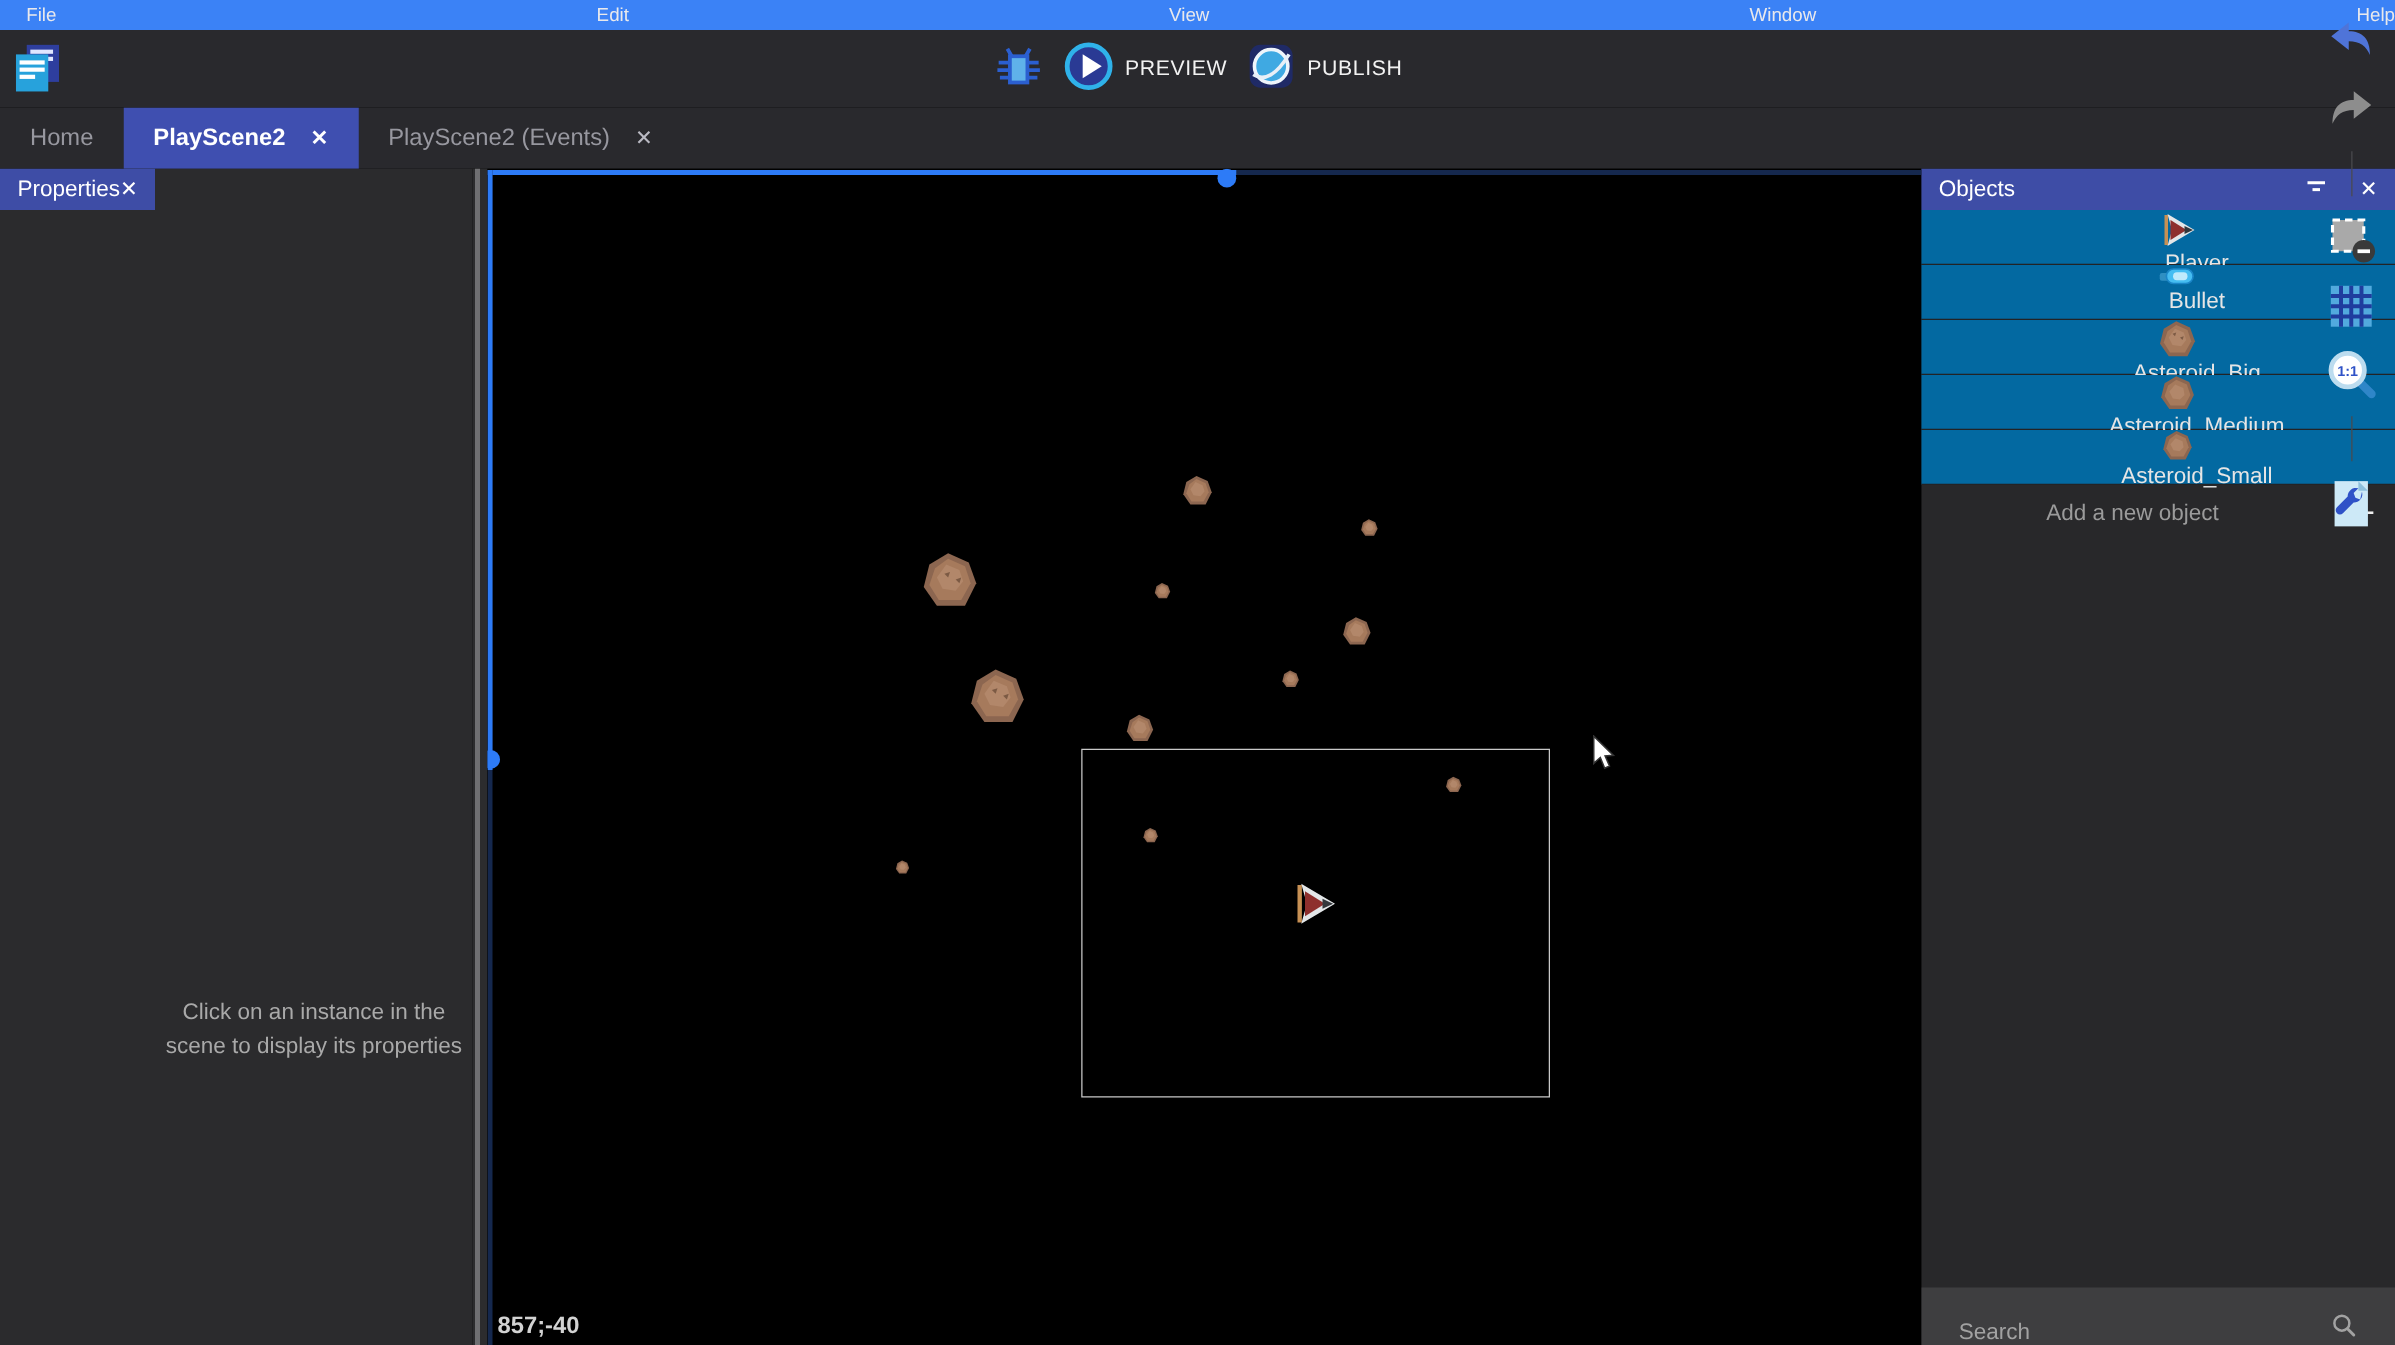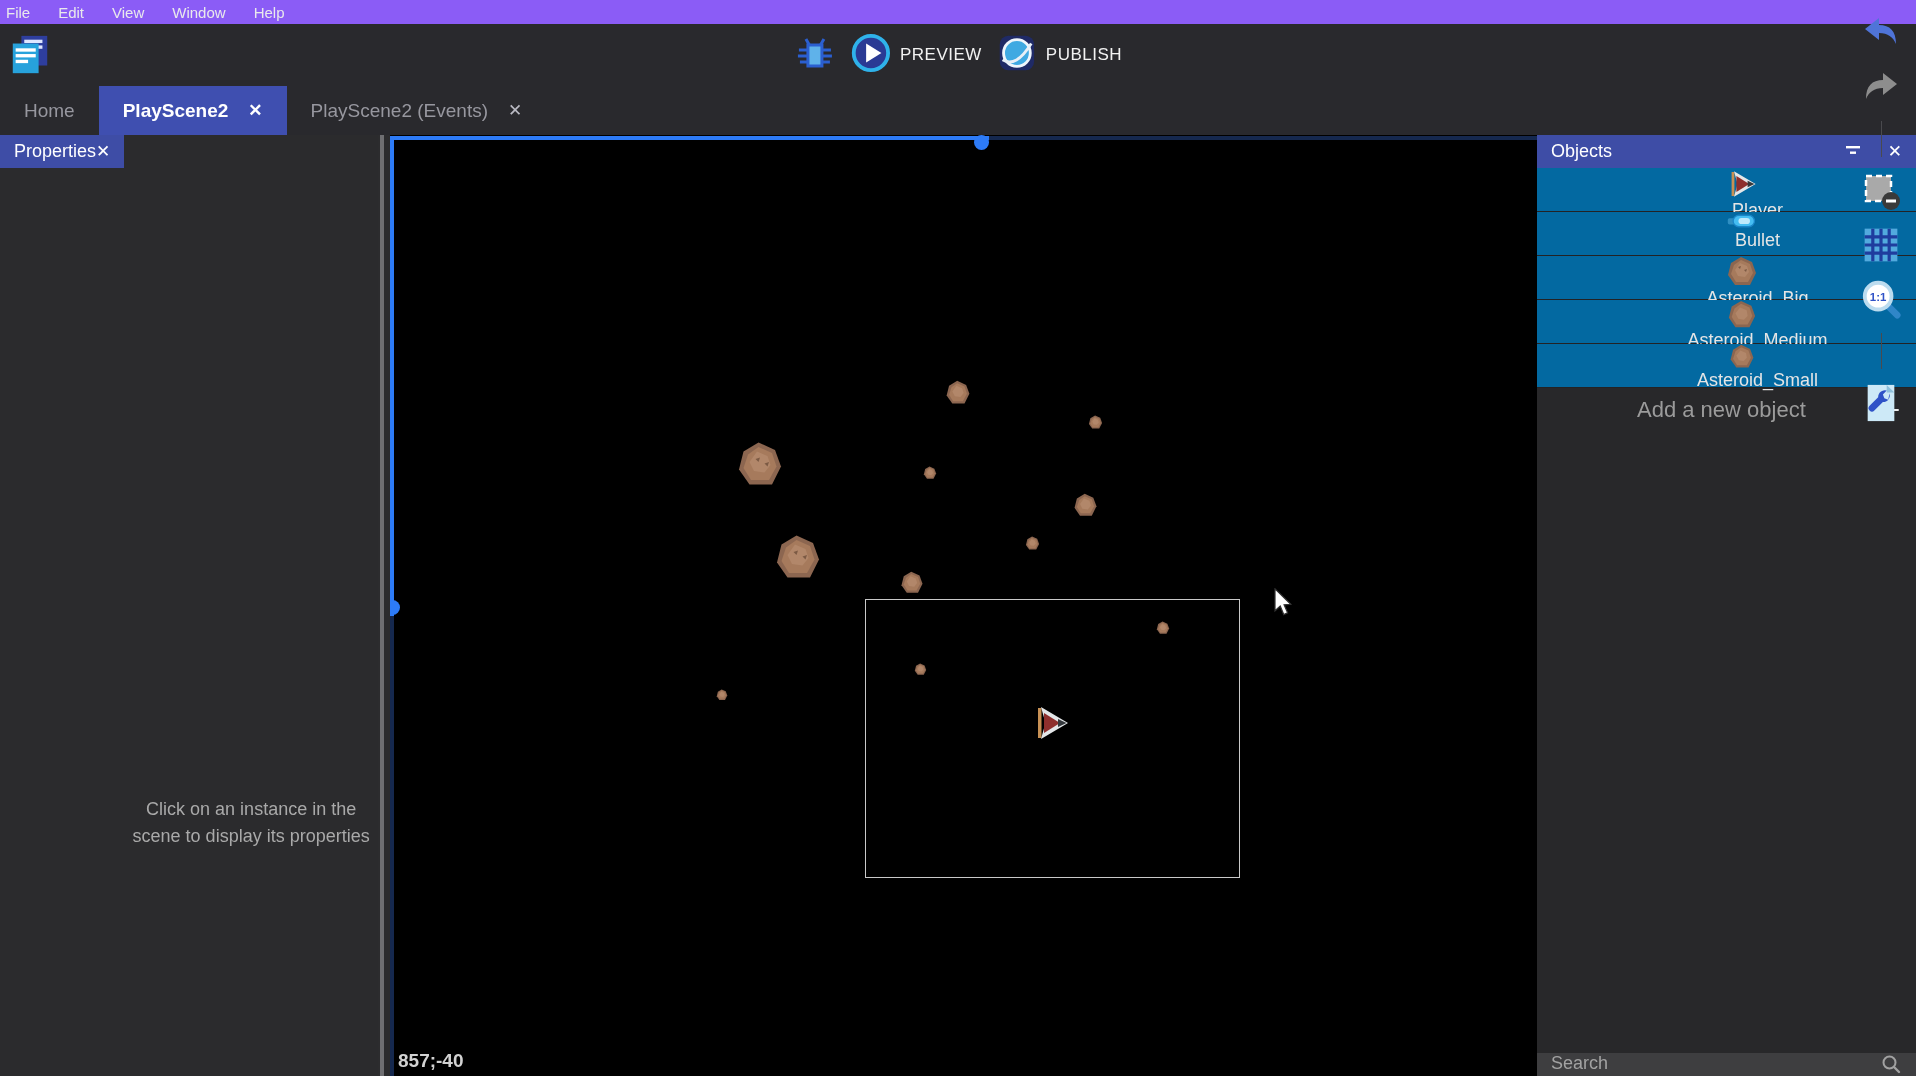--- a/index.html
+++ b/index.html
@@ -1,21 +1,21 @@
 <!DOCTYPE html>
 <html><head>
 <meta charset="utf-8">
 <style>
   * { margin:0; padding:0; box-sizing:border-box; }
   html,body { width:1916px; height:1076px; overflow:hidden; }
   body { font-family:"Liberation Sans", sans-serif; background:#000; -webkit-font-smoothing:antialiased; }
   .app { position:relative; width:1916px; height:1076px; display:flex; flex-direction:column; }
 
   
-  .menubar { height:24px; background:#8b5cf6; display:flex; align-items:center; padding-left:6px; gap:28px; flex:0 0 auto; }
+  .menubar { height:24px; background:#3b82f6; display:flex; align-items:center; padding-left:21px; gap:28px; flex:0 0 auto;justify-content:space-between; }
   .menubar span { color:#e9e9ec; font-size:15px; cursor:default; }
 
   
   .toolbar { height:62px; background:#29292d; position:relative; display:flex; align-items:center; flex:0 0 auto; }
   .tb-left { margin-left:8px; display:flex; align-items:center; }
   .tb-center { position:absolute; left:50%; top:0; height:100%; transform:translateX(-50%); display:flex; align-items:center; gap:14px; }
   .tb-btn { display:flex; align-items:center; gap:8px; cursor:pointer; }
   .tb-btn .lbl { color:#f2f2f2; font-size:17px; letter-spacing:.5px; }
   .tb-right { margin-left:auto; display:flex; align-items:center; gap:13px; padding-right:14px;flex-direction:column; }
   .tb-sep { width:1px; height:36px; background:#4a4a4e; margin:0 5px; }
@@ -55,24 +55,24 @@
   .cursor { position:absolute; z-index:9; }
 
   
   .right-panel { width:379px; background:#28282a; display:flex; flex-direction:column; flex:0 0 auto; }
   .obj-header-icons { margin-left:auto; display:flex; align-items:center; gap:26px; }
   .obj-row { height:44px; background:#0369a1; border-bottom:1px solid #232325; display:flex; align-items:center; padding-left:30px; cursor:pointer;flex-direction:column; }
   .obj-row .oicon { width:38px; display:flex; justify-content:center; }
   .obj-row .oname { margin-left:32px; color:#e5e5e5; font-size:18px; }
   .kebab { margin-left:auto; margin-right:14px; color:#fff; font-size:20px; letter-spacing:0; cursor:pointer; line-height:1; }
   .add-row { height:44px; display:flex; align-items:center; padding-left:100px; cursor:pointer; }
-  .add-row .alabel { color:#9b9b9b; font-size:22px; }
+  .add-row .alabel { color:#9b9b9b; font-size:18px; }
   .add-row .plus { margin-left:auto; margin-right:16px; color:#eee; font-size:27px; font-weight:300; line-height:1; }
   .rp-spacer { flex:1; }
-  .search-box { height:23px; background:#3e3e40; display:flex; align-items:flex-start; padding:0 14px; }
+  .search-box { height:46px; background:#3e3e40; display:flex; align-items:flex-end; padding:0 30px; }
   .search-box input { flex:1; background:transparent; border:none; outline:none; color:#c9c9c9; font-size:18px; font-family:"Liberation Sans", sans-serif; }
   .search-box input::placeholder { color:#a2a2a2; }
 </style>
 </head>
 <body>
 
 <div class="app">
 
   <div class="menubar">
     <span>File</span>

